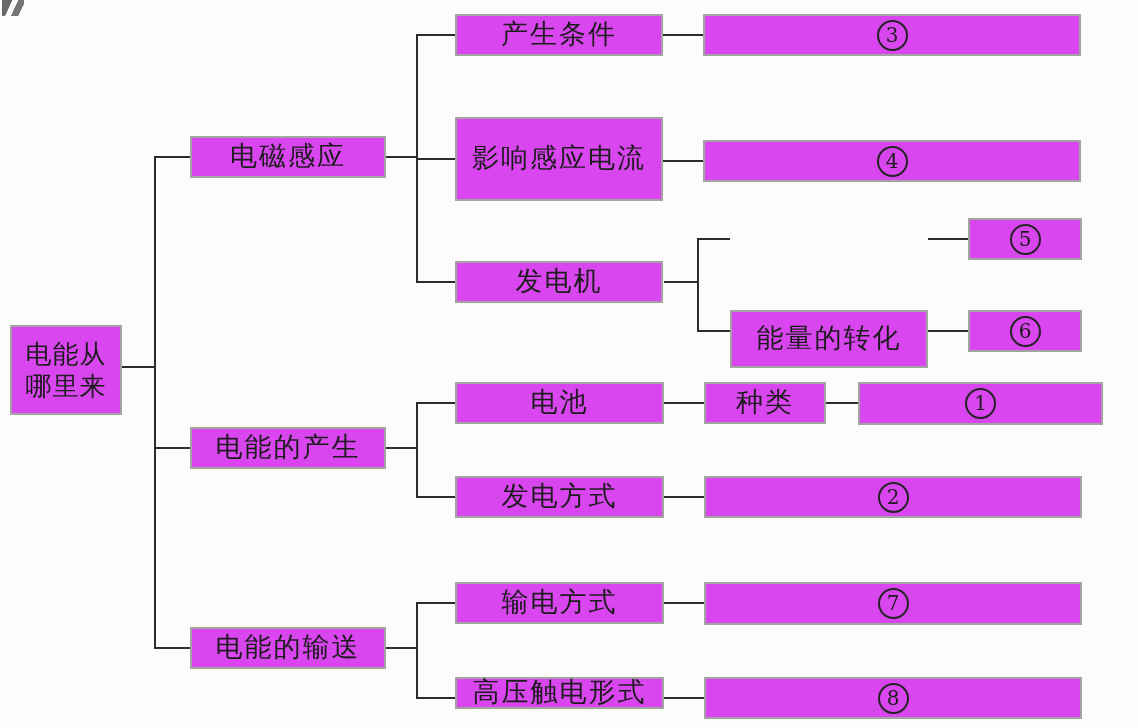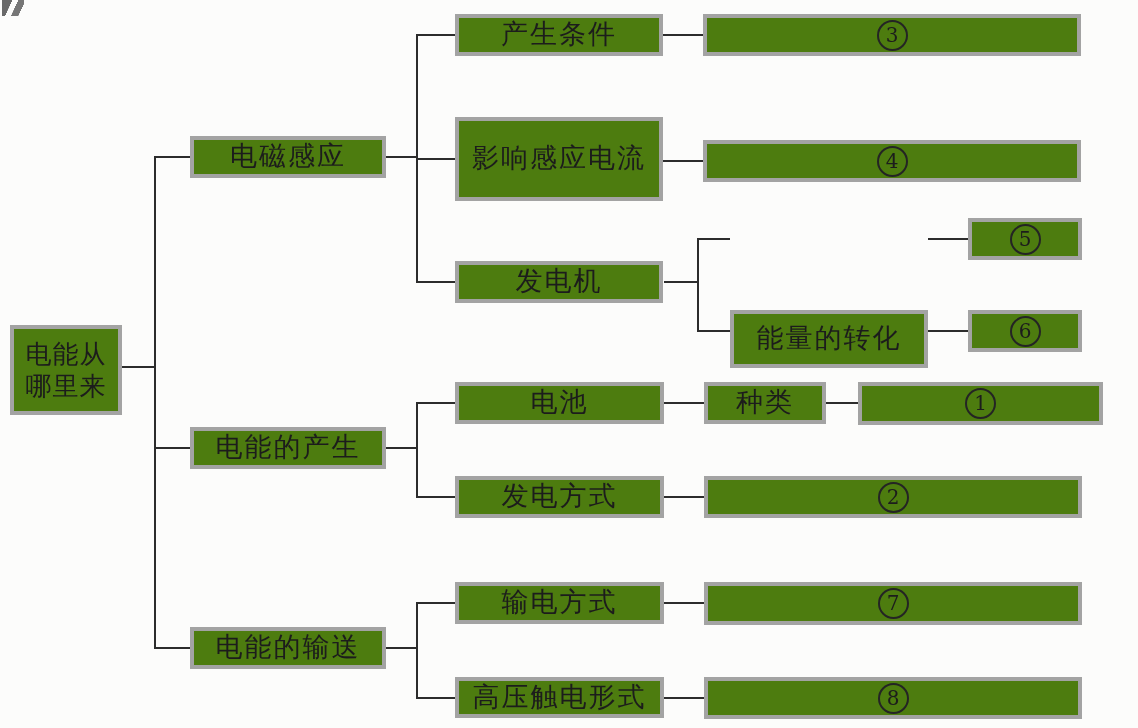--- a/index.html
+++ b/index.html
@@ -6,22 +6,22 @@
   .stage{
     position:relative;
     width:1138px;height:728px;
     background:#fcfcfb;
     overflow:hidden;
     font-family:"Liberation Sans","DejaVu Sans",sans-serif;
     color:#1c1c1c;
   }
   .box{
     position:absolute;
-    background:#4d7c0f;
-    border:4px solid #a3a3a3;
+    background:#d946ef;
+    border:2px solid #a3a3a3;
     box-sizing:border-box;
     display:flex;
     flex-direction:column;
     align-items:center;
     justify-content:center;
     font-size:27px;
     letter-spacing:2px;
     line-height:1.25;
     white-space:nowrap;
   }
@@ -124,21 +124,21 @@
   <div class="box" style="left:704px;top:382px;width:122px;height:42px">
     <div>种类</div>
   </div>
   <div class="box" style="left:455px;top:476px;width:209px;height:42px">
     <div>发电方式</div>
   </div>
 
   <div class="box" style="left:455px;top:582px;width:209px;height:42px">
     <div>输电方式</div>
   </div>
-  <div class="box" style="left:455px;top:677px;width:209px;height:41px">
+  <div class="box" style="left:455px;top:677px;width:209px;height:32px">
     <div>高压触电形式</div>
   </div>
 
   <div class="box" style="left:703px;top:14px;width:378px;height:42px">
     <span class="num">
         <span>3</span>
       </span>
   </div>
   <div class="box" style="left:703px;top:140px;width:378px;height:42px">
     <span class="num">

